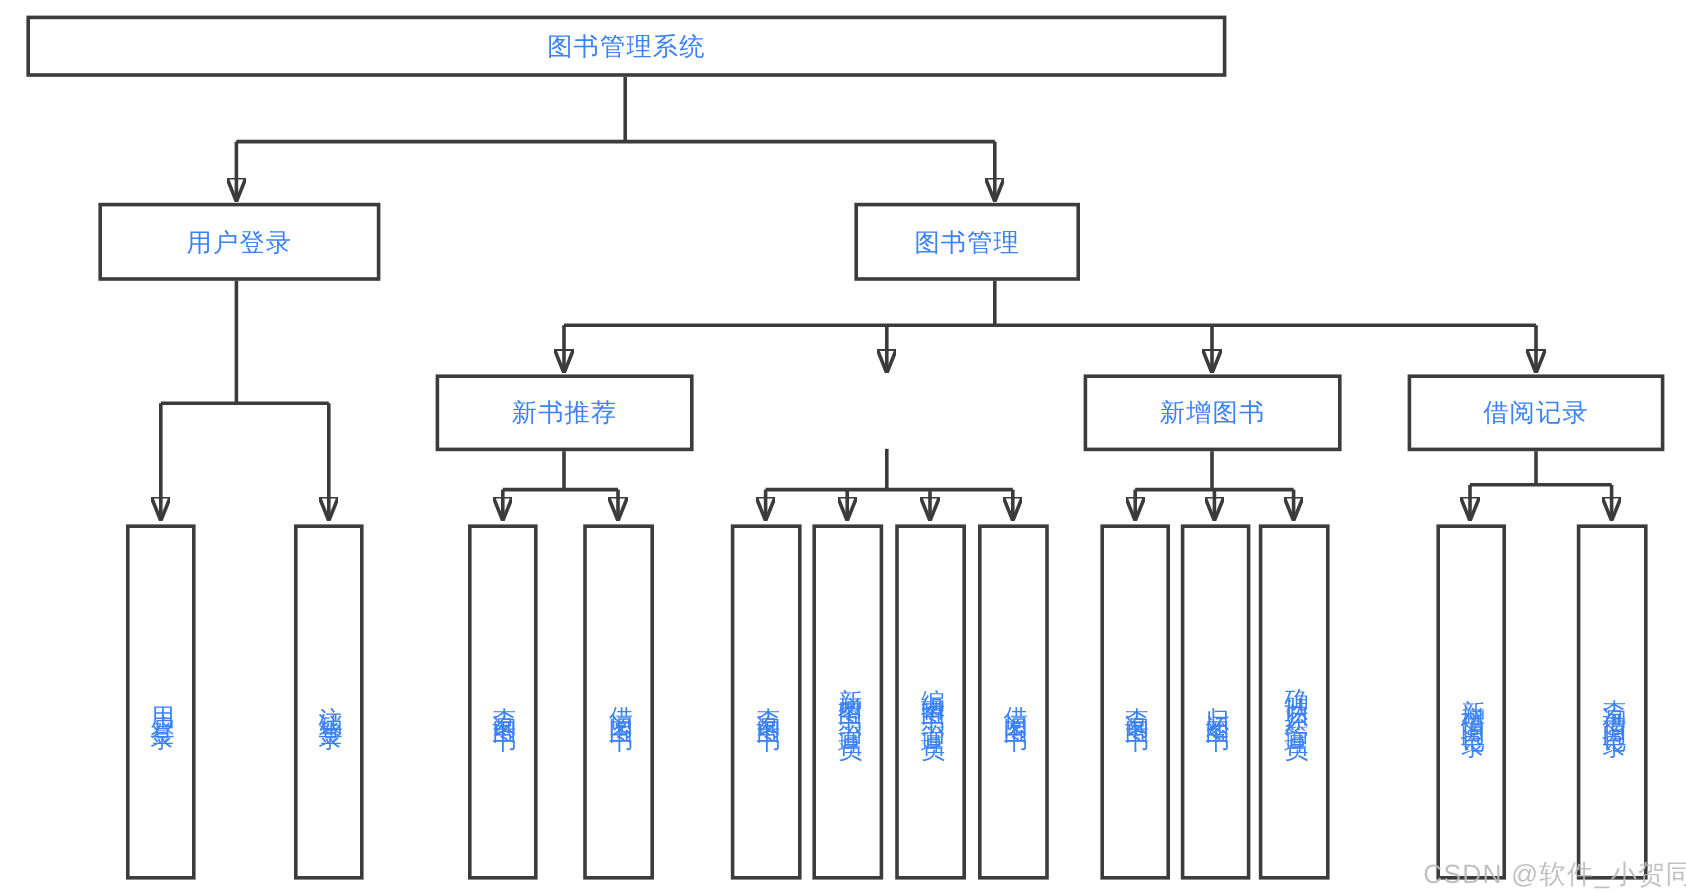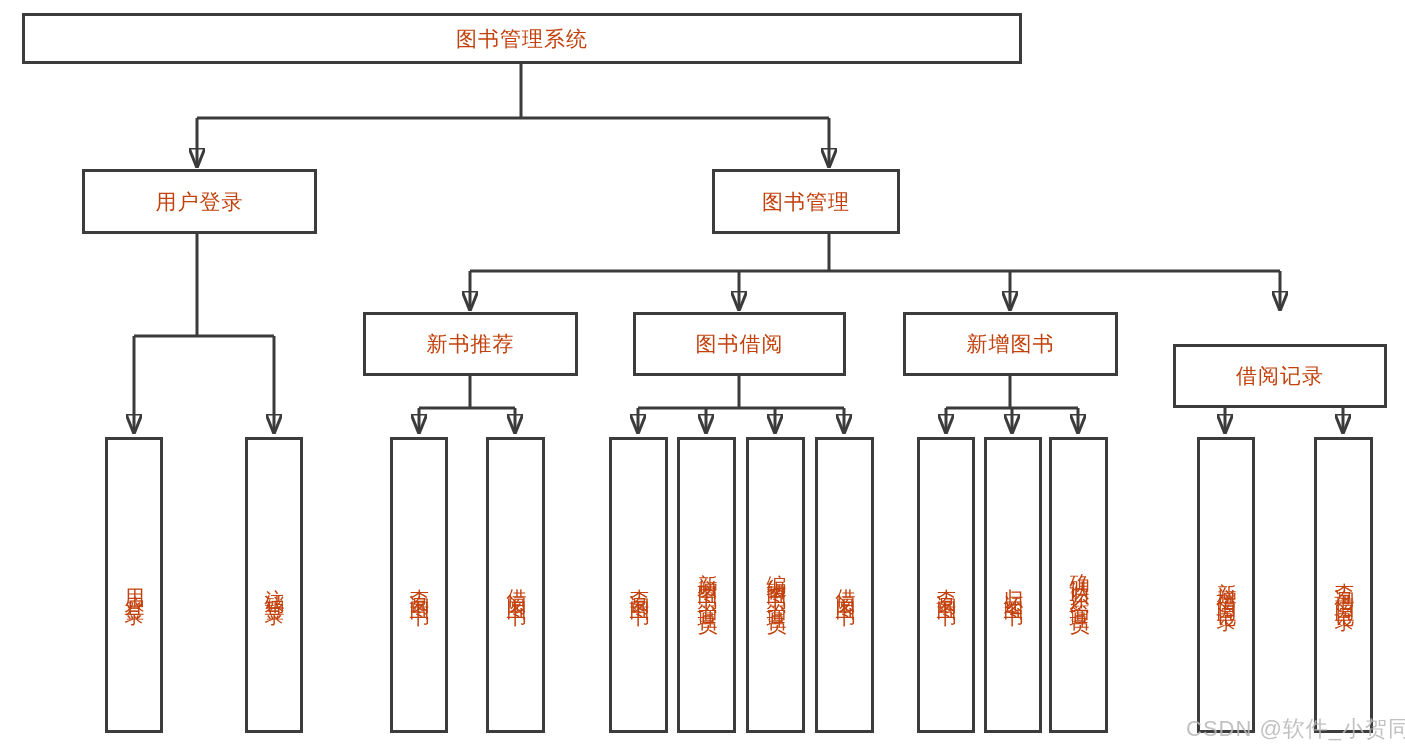--- a/index.html
+++ b/index.html
@@ -15,21 +15,21 @@
     position: absolute;
     left: 0; top: 0;
     width: 1405px; height: 747px;
   }
   .connectors path { stroke: #3b3b3b; stroke-width: 3; fill: none; }
   .box {
     position: absolute;
     background: #ffffff;
     border: 3px solid #3c3c3c;
     box-sizing: border-box;
-    color: #c2410c;
+    color: #3b82f6;
   }
   .h-box {
     display: flex;
     align-items: center;
     justify-content: center;
     font-size: 21px;
     letter-spacing: 1px;
     white-space: nowrap;
   }
   .v-box {
@@ -104,23 +104,22 @@
     <path d="M1225,404 V433" marker-end="url(#arrow)"></path>
     <path d="M1343,404 V433" marker-end="url(#arrow)"></path>
   </svg>
 
   <div class="box h-box" style="left:22px; top:13px; width:1000px; height:51px;">图书管理系统</div>
 
   <div class="box h-box" style="left:82px; top:169px; width:235px; height:65px;">用户登录</div>
   <div class="box h-box" style="left:712px; top:169px; width:188px; height:65px;">图书管理</div>
 
   <div class="box h-box" style="left:363px; top:312px; width:215px; height:64px;text-align:right;">新书推荐</div>
-  <div class="box h-box" style="left:633px; top:312px; width:213px; height:64px;">图书借阅</div>
   <div class="box h-box" style="left:903px; top:312px; width:215px; height:64px;">新增图书</div>
-  <div class="box h-box" style="left:1173px; top:312px; width:214px; height:64px;margin-top:32px;">借阅记录</div>
+  <div class="box h-box" style="left:1173px; top:312px; width:214px; height:64px;">借阅记录</div>
 
   <div class="box v-box" style="left:105px; top:437px; width:58px; height:296px;">用户登录</div>
   <div class="box v-box" style="left:245px; top:437px; width:58px; height:296px;">注销登录</div>
 
   <div class="box v-box" style="left:390px; top:437px; width:58px; height:296px;">查询图书</div>
   <div class="box v-box" style="left:486px; top:437px; width:59px; height:296px;">借阅图书</div>
 
   <div class="box v-box" style="left:609px; top:437px; width:59px; height:296px;">查询图书</div>
   <div class="box v-box" style="left:677px; top:437px; width:59px; height:296px;">新增图书（管理员）</div>
   <div class="box v-box" style="left:746px; top:437px; width:59px; height:296px;">编辑图书（管理员）</div>

